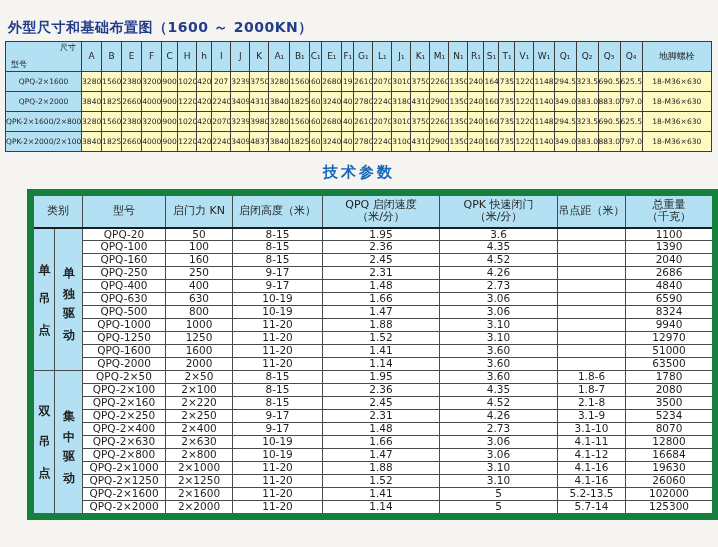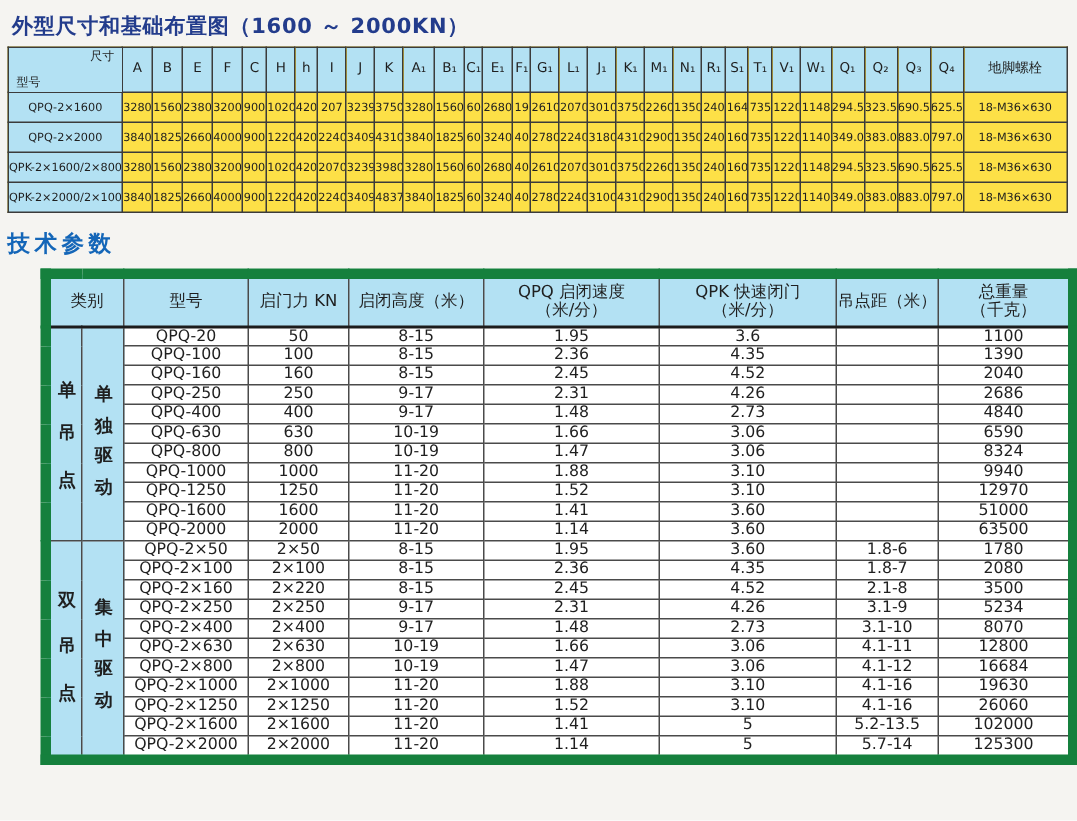--- a/index.html
+++ b/index.html
@@ -14,27 +14,27 @@
   body{
     width:718px;height:547px;overflow:hidden;
     background:#f5f4f1;color:var(--text);
     font-family:"DejaVu Sans",sans-serif;
   }
   .doc{padding:3px 5px 0 5px;}
 
   
   .dim-title{
     font-size:14px;font-weight:bold;color:var(--title-navy);
-    margin:6px 0 4px 3px;letter-spacing:0.5px;
+    margin:16px 0 4px 3px;letter-spacing:0.5px;
   }
 
   
   #dim-table{
     width:707px;border-collapse:collapse;table-layout:fixed;
-    font-size:7.5px;line-height:1;background:#fde047;
+    font-size:7.5px;line-height:1;background:#fef9c3;
   }
   #dim-table th,#dim-table td{
     border:1px solid var(--border-dark);
     text-align:center;vertical-align:middle;
     padding:0;overflow:hidden;white-space:nowrap;
   }
   #dim-table thead th{height:30px;background:var(--accent-bg);font-size:9px;font-weight:normal;}
   #dim-table tbody tr{height:20px;}
   #dim-table td.dim-model{background:var(--accent-bg);font-size:7.5px;}
   th.corner{
@@ -44,21 +44,21 @@
       transparent calc(50% - 0.6px),
       var(--border-dark) calc(50% - 0.6px),
       var(--border-dark) calc(50% + 0.6px),
       transparent calc(50% + 0.6px));
   }
   .corner-size{position:absolute;top:2px;right:5px;font-size:8px;}
   .corner-model{position:absolute;bottom:2px;left:5px;font-size:8px;}
 
   
   .tech-title{
-    font-size:15px;font-weight:bold;
+    text-align:center;font-size:15px;font-weight:bold;
     color:var(--title-blue);letter-spacing:3px;
     margin:11px 0 7px 0;
   }
 
   
   #tech-table{
     margin-left:22px;width:685px;border-collapse:collapse;table-layout:fixed;
     font-size:10.5px;line-height:1.1;background:#fff;
     border:7px solid #15803d;
   }
@@ -383,21 +383,21 @@
         <tr>
           <td>QPQ-630</td>
           <td>630</td>
           <td>10-19</td>
           <td>1.66</td>
           <td>3.06</td>
           <td></td>
           <td>6590</td>
         </tr>
         <tr>
-          <td>QPQ-800</td>
+          <td>QPQ-500</td>
           <td>800</td>
           <td>10-19</td>
           <td>1.47</td>
           <td>3.06</td>
           <td></td>
           <td>8324</td>
         </tr>
         <tr>
           <td>QPQ-1000</td>
           <td>1000</td>

